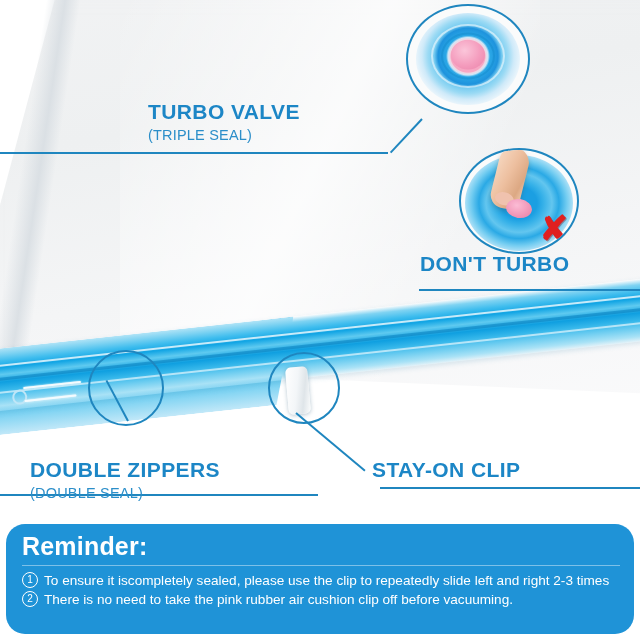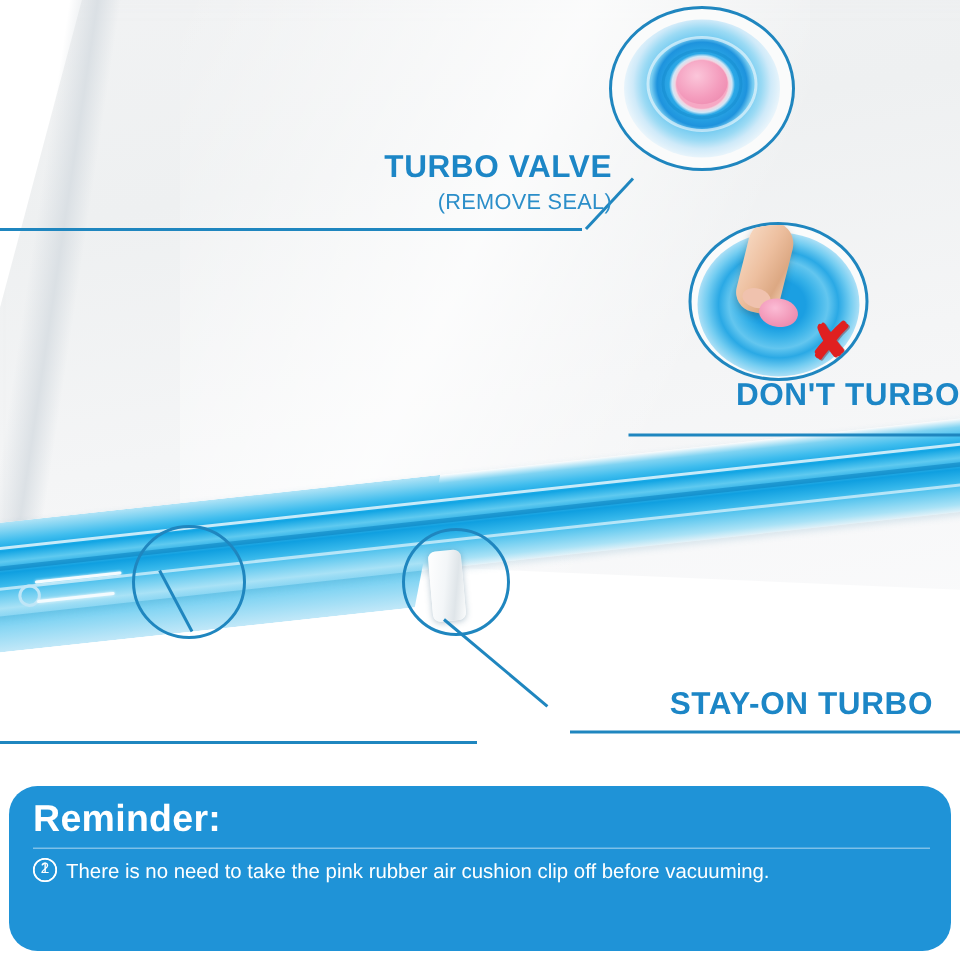--- a/index.html
+++ b/index.html
@@ -262,21 +262,21 @@
 
   
   .lead-sc-d      { left: 296px; top: 412px; width: 90px; height: 2px;
                     transform: rotate(40deg); transform-origin: left center; }
   .lead-sc-u      { left: 380px; top: 487px; width: 260px; height: 2px; }
 
   
   .label {
     position: absolute;
     color: #1c86c6;
-    text-align: right;
+    text-align: left;
     white-space: nowrap;
   }
   .label .t1 {
     font-size: 21px;
     font-weight: bold;
     letter-spacing: .4px;
     line-height: 1.15;
   }
   .label .t2 {
     font-size: 14.5px;
@@ -387,40 +387,45 @@
     <div class="lead lead-h lead-valve-u"></div>
     <div class="lead lead-h lead-valve-d"></div>
     <div class="lead lead-h lead-remove-u"></div>
     <div class="lead lead-h lead-dz-d"></div>
     <div class="lead lead-h lead-dz-u"></div>
     <div class="lead lead-h lead-sc-d"></div>
     <div class="lead lead-h lead-sc-u"></div>
 
     <div class="label lb-valve">
       <div class="t1">TURBO VALVE</div>
-      <div class="t2">(REMOVE SEAL)</div>
+      <div class="t2">(TRIPLE SEAL)</div>
     </div>
 
     <div class="label lb-remove">
       <div class="t1">DON'T TURBO</div>
     </div>
 
+    <div class="label lb-dz">
+      <div class="t1">DOUBLE ZIPPERS</div>
+      <div class="t2">(DOUBLE SEAL)</div>
+    </div>
 
     <div class="label lb-sc">
-      <div class="t1">STAY-ON TURBO</div>
+      <div class="t1">STAY-ON CLIP</div>
     </div>
 
   </div>
 
   <div class="reminder">
     <div class="reminder-title">Reminder:</div>
     <div class="reminder-rule"></div>
     <ul class="reminder-list">
       <li>
         <span class="num">1</span>
+        <span>To ensure it iscompletely sealed, please use the clip to repeatedly slide left and right 2-3 times</span>
       </li>
       <li>
         <span class="num">2</span>
         <span>There is no need to take the pink rubber air cushion clip off before vacuuming.</span>
       </li>
     </ul>
   </div>
 
 </div>
 

